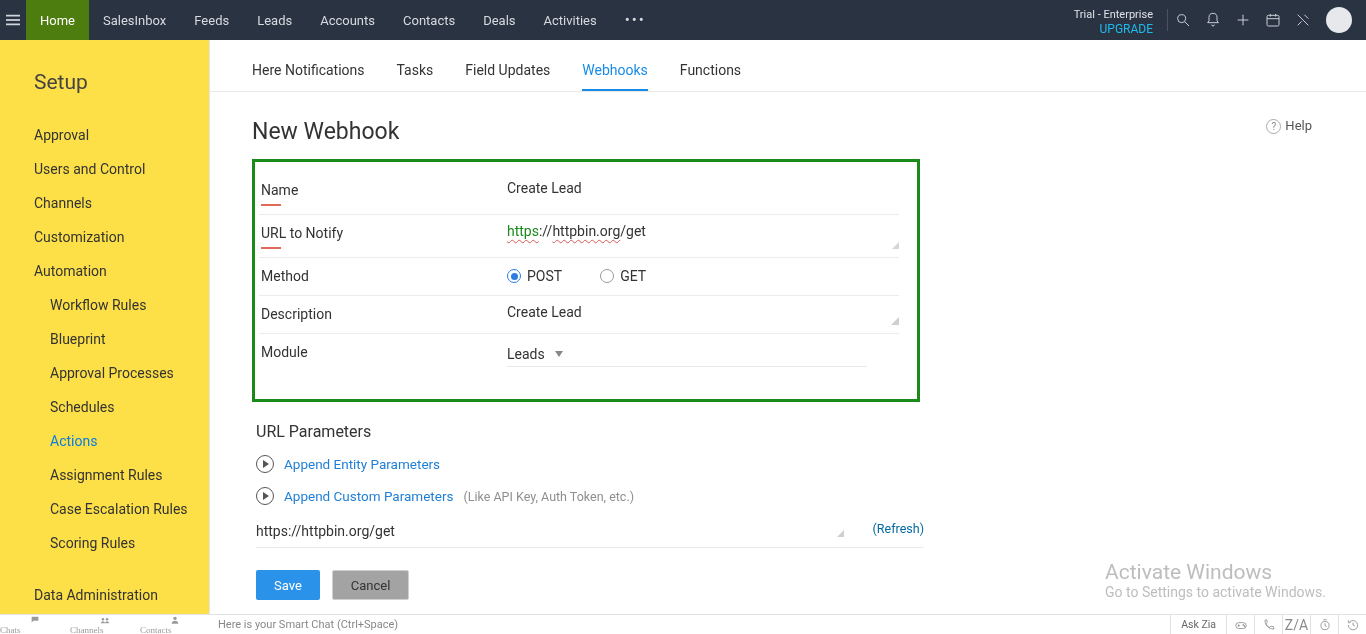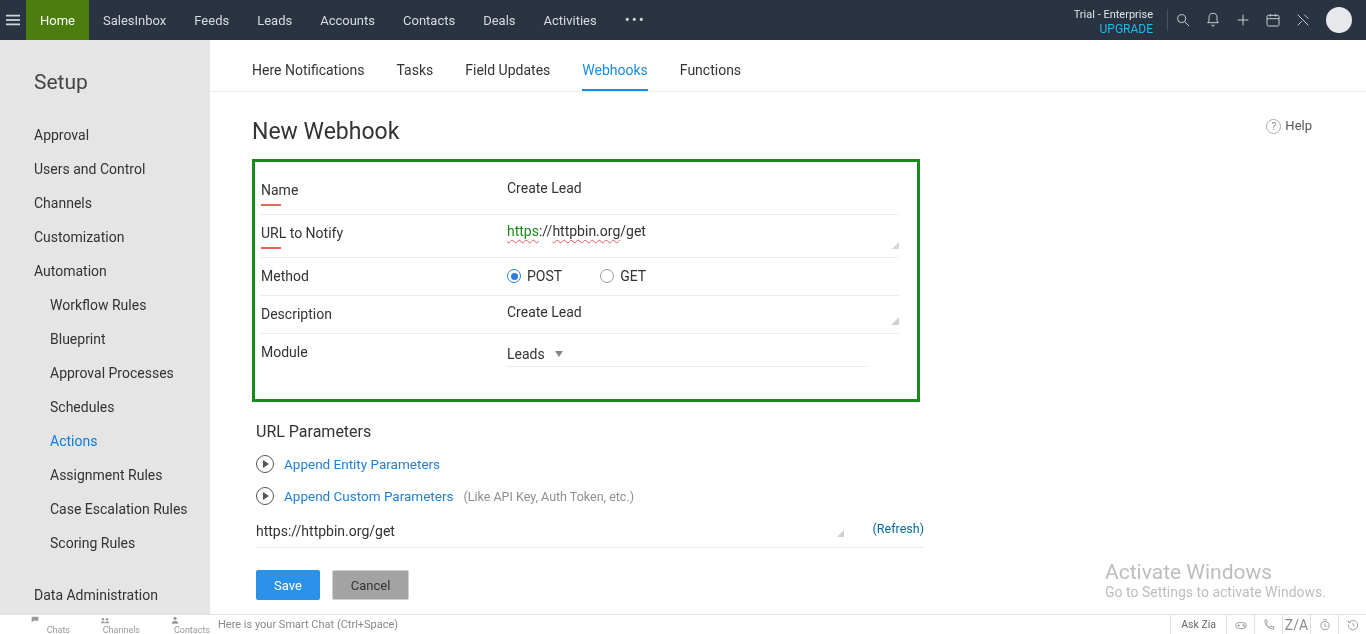--- a/index.html
+++ b/index.html
@@ -16,21 +16,21 @@
   .trial { text-align:right; padding:3px 14px 0 0; line-height:14px; font-size:11px;}
   .trial .t1{color:#dfe3e9;}
   .trial .t2{color:#1fbaed; font-size:12px;}
   .icon-btn { width:30px; height:40px; display:flex; align-items:center; justify-content:center; cursor:pointer; }
   .icon-btn svg{ width:16px; height:16px; stroke:#c9ced6; fill:none; stroke-width:1.5;}
   .vdiv{width:1px; height:22px; background:#4a5262; align-self:center;}
   .avatar-top{ width:26px; height:26px; border-radius:50%; background:#e6e8eb; margin:0 14px 0 8px; align-self:center; cursor:pointer;}
 
   
   .main { display:flex; height:574px; }
-  .sidebar { width:210px; background:#e5e5e5; border-right:1px solid #e5e5e5; padding: 30px 0 0 0; overflow-y:auto; font-size:14px; color:#333;}
+  .sidebar { width:210px; background:#fde047; border-right:1px solid #e5e5e5; padding: 30px 0 0 0; overflow-y:auto; font-size:14px; color:#333;}
   .sidebar h1{ font-size:21px; font-weight:400; color:#444; padding:0 0 24px 34px;}
   .side-item{ padding:9px 0 9px 34px; cursor:pointer;}
   .side-sub{ padding:9px 0 9px 50px; cursor:pointer;}
   .side-sub.active{ color:#0b7ce0;}
   .content { flex:1; position:relative; overflow:auto; }
 
   
   .subtabs{ display:flex; gap:32px; padding:22px 0 0 42px; border-bottom:1px solid #eaeaea; height:52px; font-size:14px; color:#333;}
   .subtab{ padding-bottom:12px; cursor:pointer;}
   .subtab.active{ color:#178be8; border-bottom:2px solid #178be8;}
@@ -77,21 +77,21 @@
   .actions{ display:flex; gap:12px; margin:22px 0 0 4px;}
   .btn{ height:30px; padding:0 18px; border-radius:2px; font-size:13px; cursor:pointer; display:flex; align-items:center;}
   .btn.primary{ background:#2b92ea; color:#fff;}
   .btn.secondary{ background:#a3a3a3; border:1px solid #cfcfcf; color:#333;}
 
   .win-act{ position:absolute; right:40px; bottom:30px; color:#bdbdbd; font-size:14px; text-align:left; pointer-events:none;}
   .win-act .l1{ font-size:21px;}
 
   
   .footer{ height:20px; border-top:1px solid #e3e3e3; display:flex; align-items:center; font-size:10.5px; color:#888; background:#fff;}
-  .ft-item{ width:70px; text-align:right; cursor:pointer;}
+  .ft-item{ width:70px; text-align:left; cursor:pointer;font-family:Liberation Serif, serif;}
   .ft-item svg{ display:block; margin:0 auto 0; width:12px; height:10px; fill:#9a9a9a;}
   .ft-item .lab{font-size:9px; color:#9a9a9a;}
   .smart{ margin-left:8px; color:#888; font-size:11px;}
   .footer .right{ margin-left:auto; display:flex; align-items:center; gap:0;border-radius:7px;}
   .askzia{ font-size:10.5px; color:#666; padding:0 10px; border-left:1px solid #e0e0e0; height:20px; display:flex; align-items:center; cursor:pointer;}
   .ft-icon{ width:28px; height:20px; display:flex; align-items:center; justify-content:center; border-left:1px solid #e0e0e0; cursor:pointer;}
   .ft-icon svg{ width:14px; height:14px; stroke:#8a8a8a; fill:none; stroke-width:1.4;}
   .ft-icon.za{ font-size:14px; color:#8a8a8a; }
 </style>
 </head>

